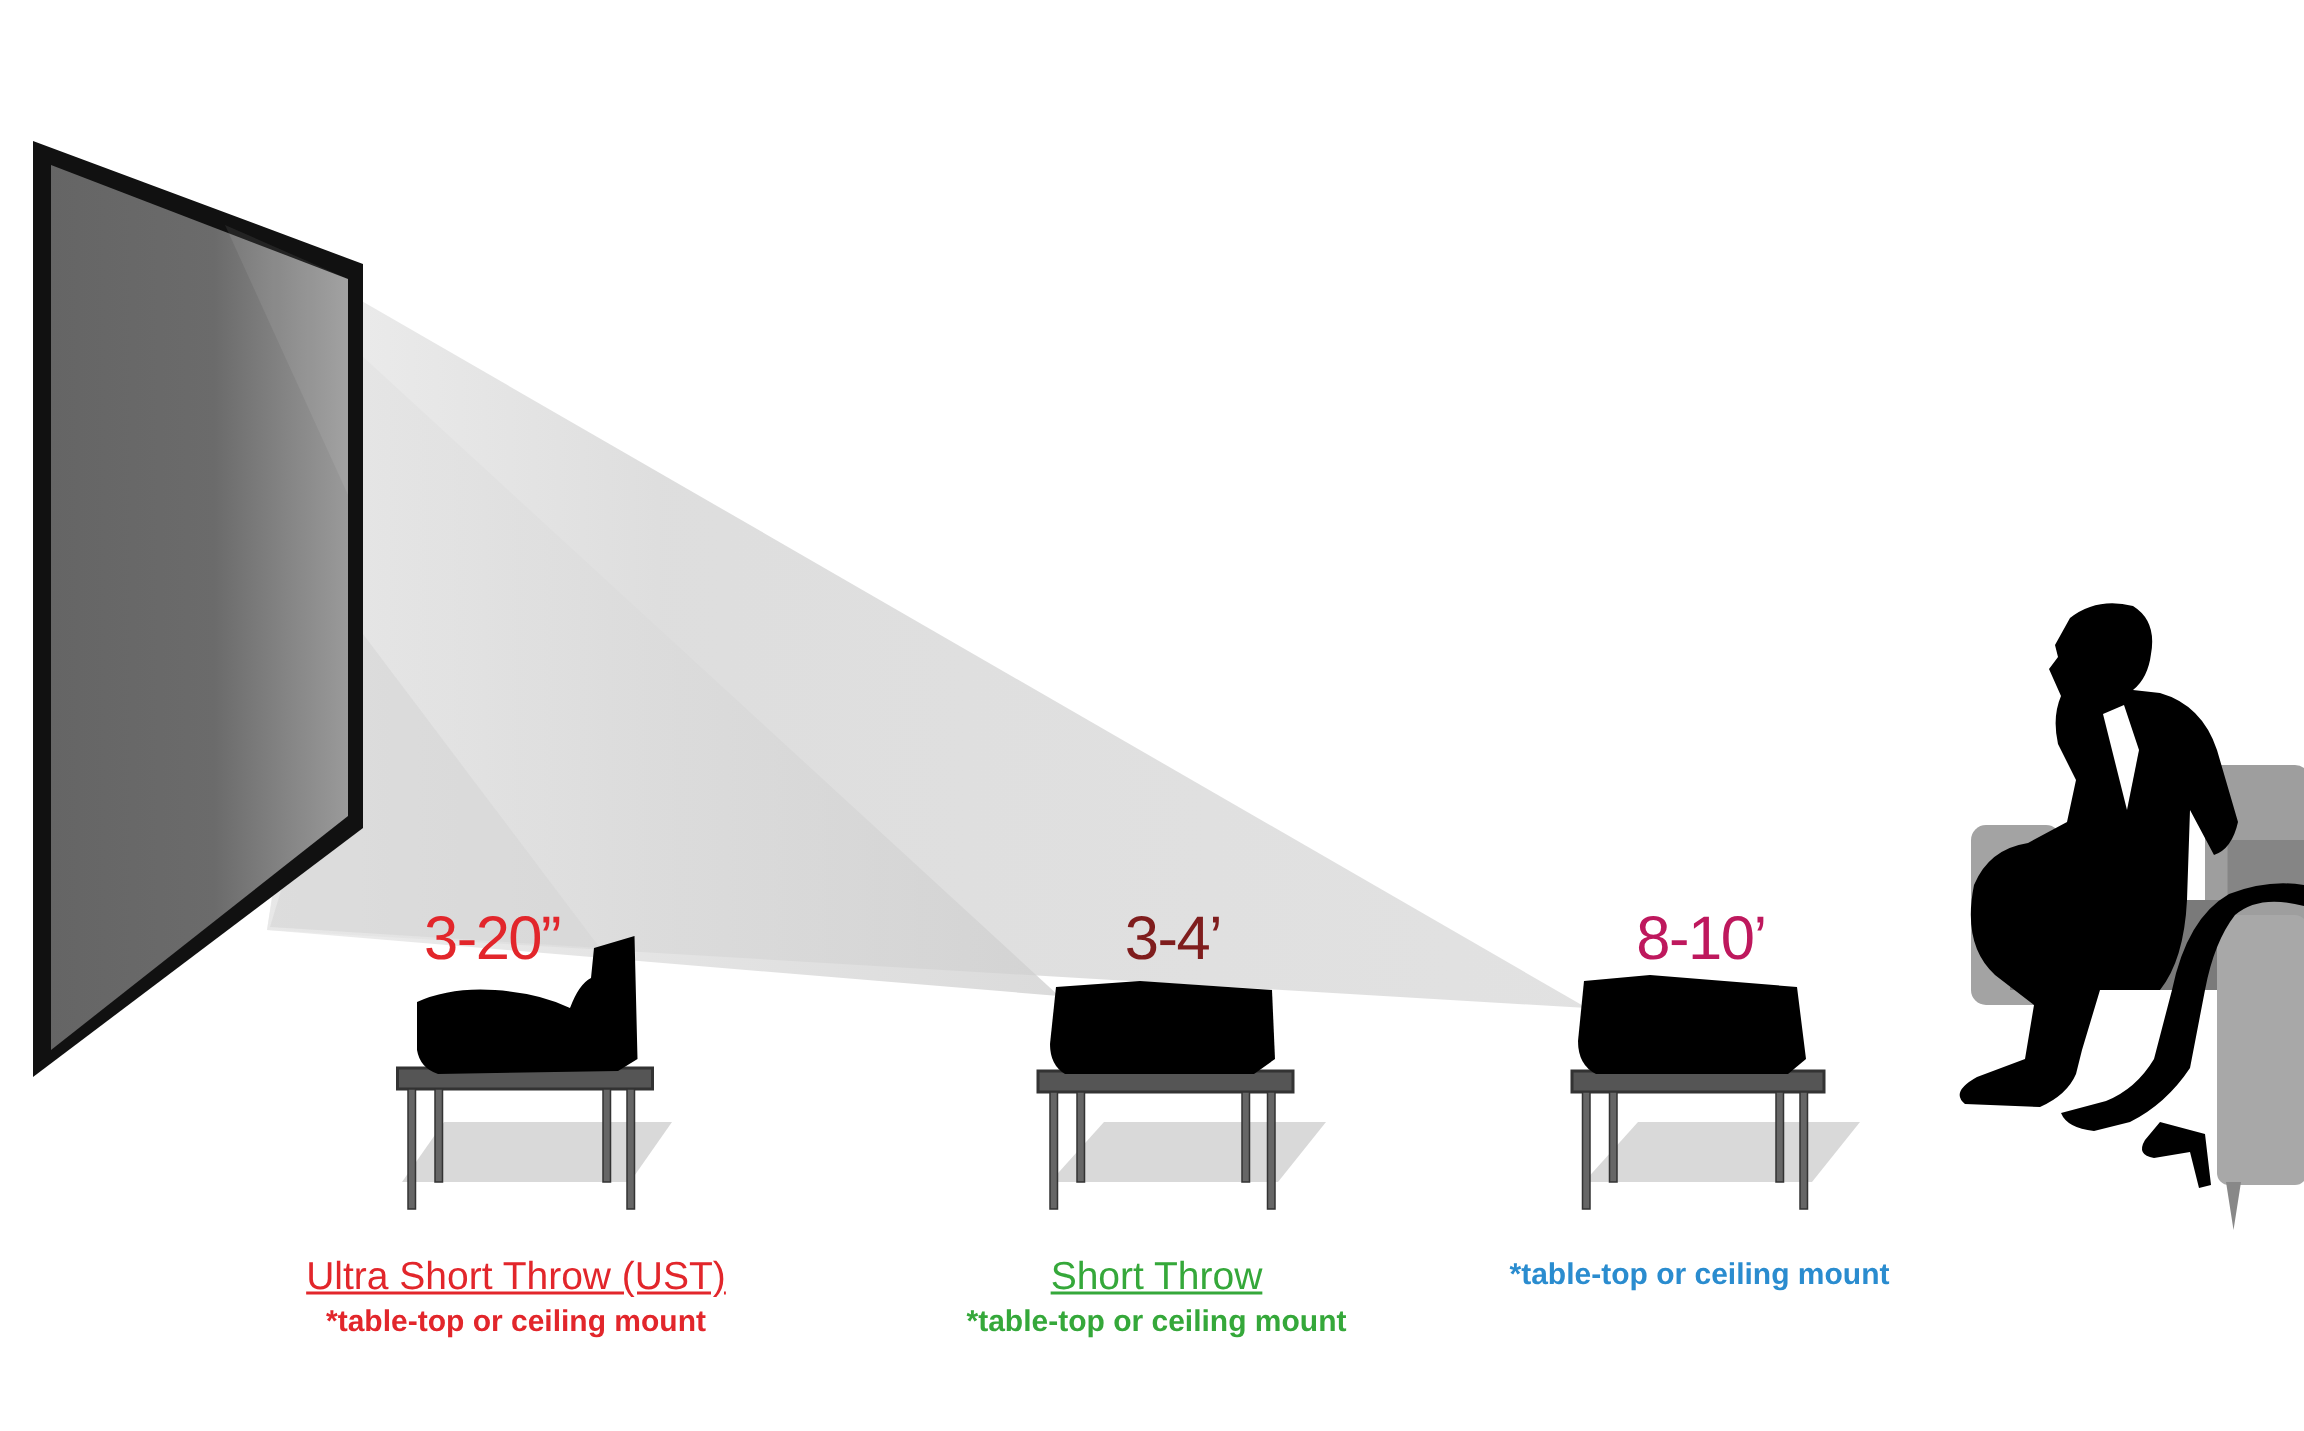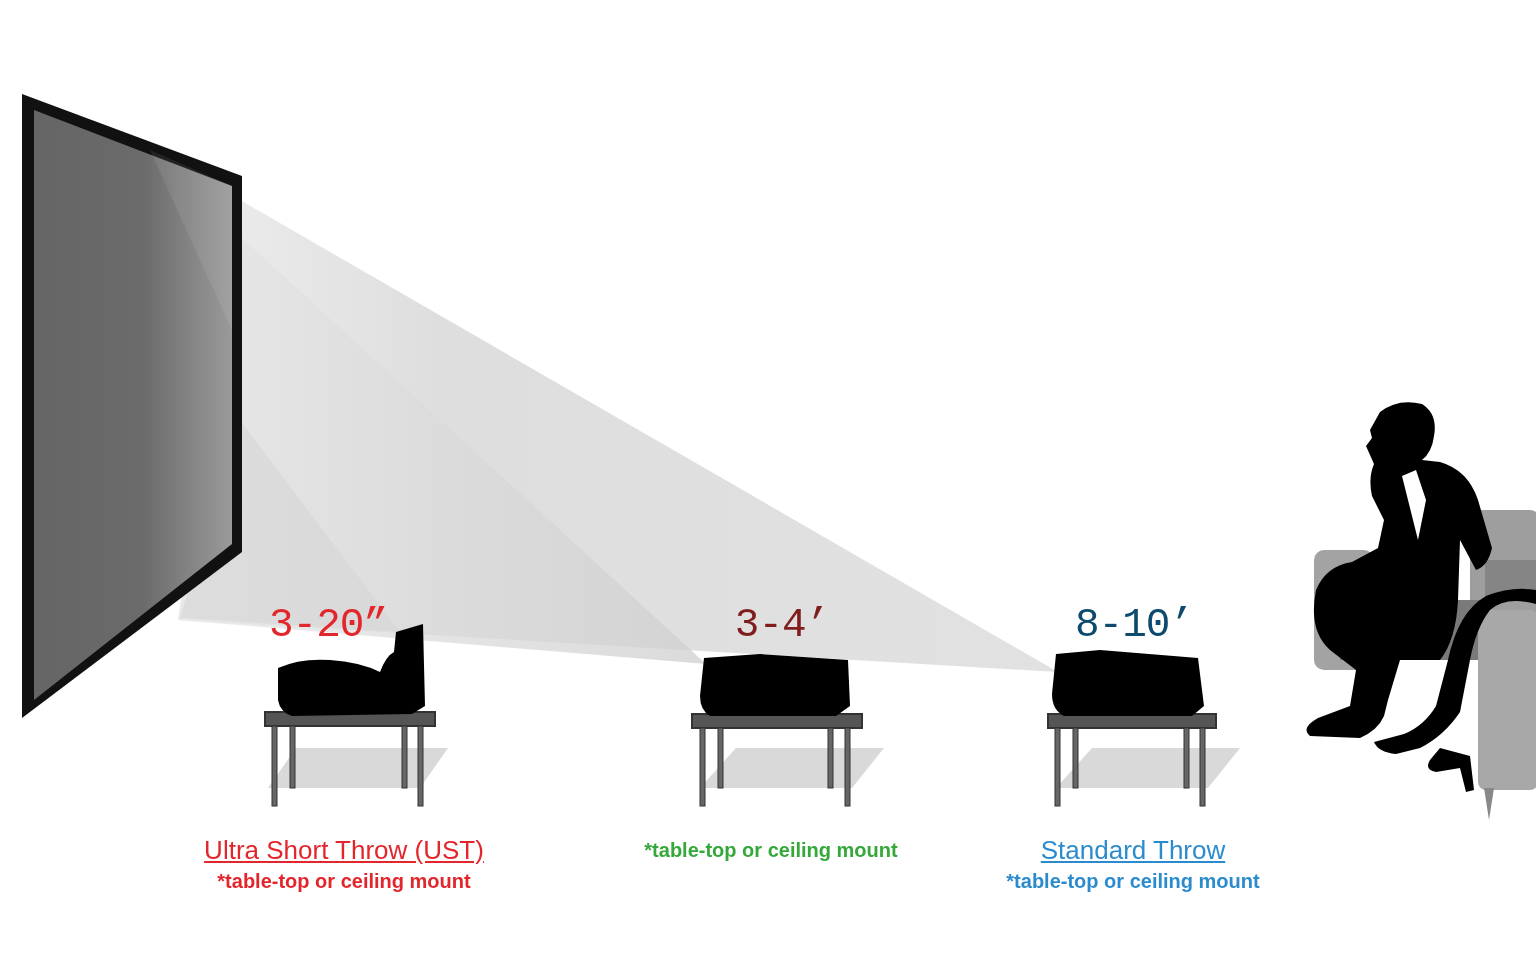--- a/index.html
+++ b/index.html
@@ -1,18 +1,18 @@
 <!DOCTYPE html>
 <html><head>
 <meta charset="utf-8">
 <style>
   html, body { margin: 0; padding: 0; background: #ffffff; }
   body { width: 1536px; height: 954px; position: relative; overflow: hidden; font-family: "Liberation Sans", sans-serif; }
   #scene { position: absolute; left: 0; top: 0; width: 1536px; height: 954px; }
-  .label { position: absolute; text-align: center; font-family: Liberation Mono, monospace; white-space: nowrap; }
+  .label { position: absolute; text-align: center; font-family: Liberation Sans, sans-serif; white-space: nowrap; }
   .distance { font-size: 41px; letter-spacing: -1px; }
   .type-name { font-size: 26px; text-decoration: underline; }
   .mount-note { font-size: 20px; margin-top: 4px; font-weight: bold; }
   .group-caption { position: absolute; transform: translateX(-50%); text-align: center; }
 </style>
 </head>
 <body>
 
 <svg id="scene" viewBox="0 0 1536 954" xmlns="http://www.w3.org/2000/svg">
   <defs>
@@ -105,25 +105,25 @@
 
     <path d="M1536,604 Q1506,596 1490,610 Q1476,628 1470,660 L1460,712 Q1444,736 1420,748
          L1396,754 Q1378,752 1374,742 L1404,734 Q1424,726 1436,706 L1448,660
          Q1458,612 1486,596 Q1512,586 1536,590 Z" fill="#000"></path>
     <path d="M1440,748 L1470,756 L1474,790 L1466,792 L1460,768 L1436,772 Q1424,770 1430,760 Z" fill="#000"></path>
   </g>
 </svg>
 
 <div class="label distance group-caption" style="left:328px; top:602px; color:#e2262b;">3-20”</div>
 <div class="label distance group-caption" style="left:782px; top:602px; color:#7f1d1d;">3-4’</div>
-<div class="label distance group-caption" style="left:1134px; top:602px; color:#0c4a6e;">8-10’</div>
+<div class="label distance group-caption" style="left:1134px; top:602px; color:#be185d;">8-10’</div>
 
 <div class="group-caption" style="left:344px; top:835px; color:#e2262b;">
   <div class="type-name">Ultra Short Throw (UST)</div>
   <div class="mount-note">*table-top or ceiling mount</div>
 </div>
 <div class="group-caption" style="left:771px; top:835px; color:#35a83a;">
+  <div class="type-name">Short Throw</div>
   <div class="mount-note">*table-top or ceiling mount</div>
 </div>
 <div class="group-caption" style="left:1133px; top:835px; color:#2a8ccf;">
-  <div class="type-name">Standard Throw</div>
   <div class="mount-note">*table-top or ceiling mount</div>
 </div>
 
 </body></html>

